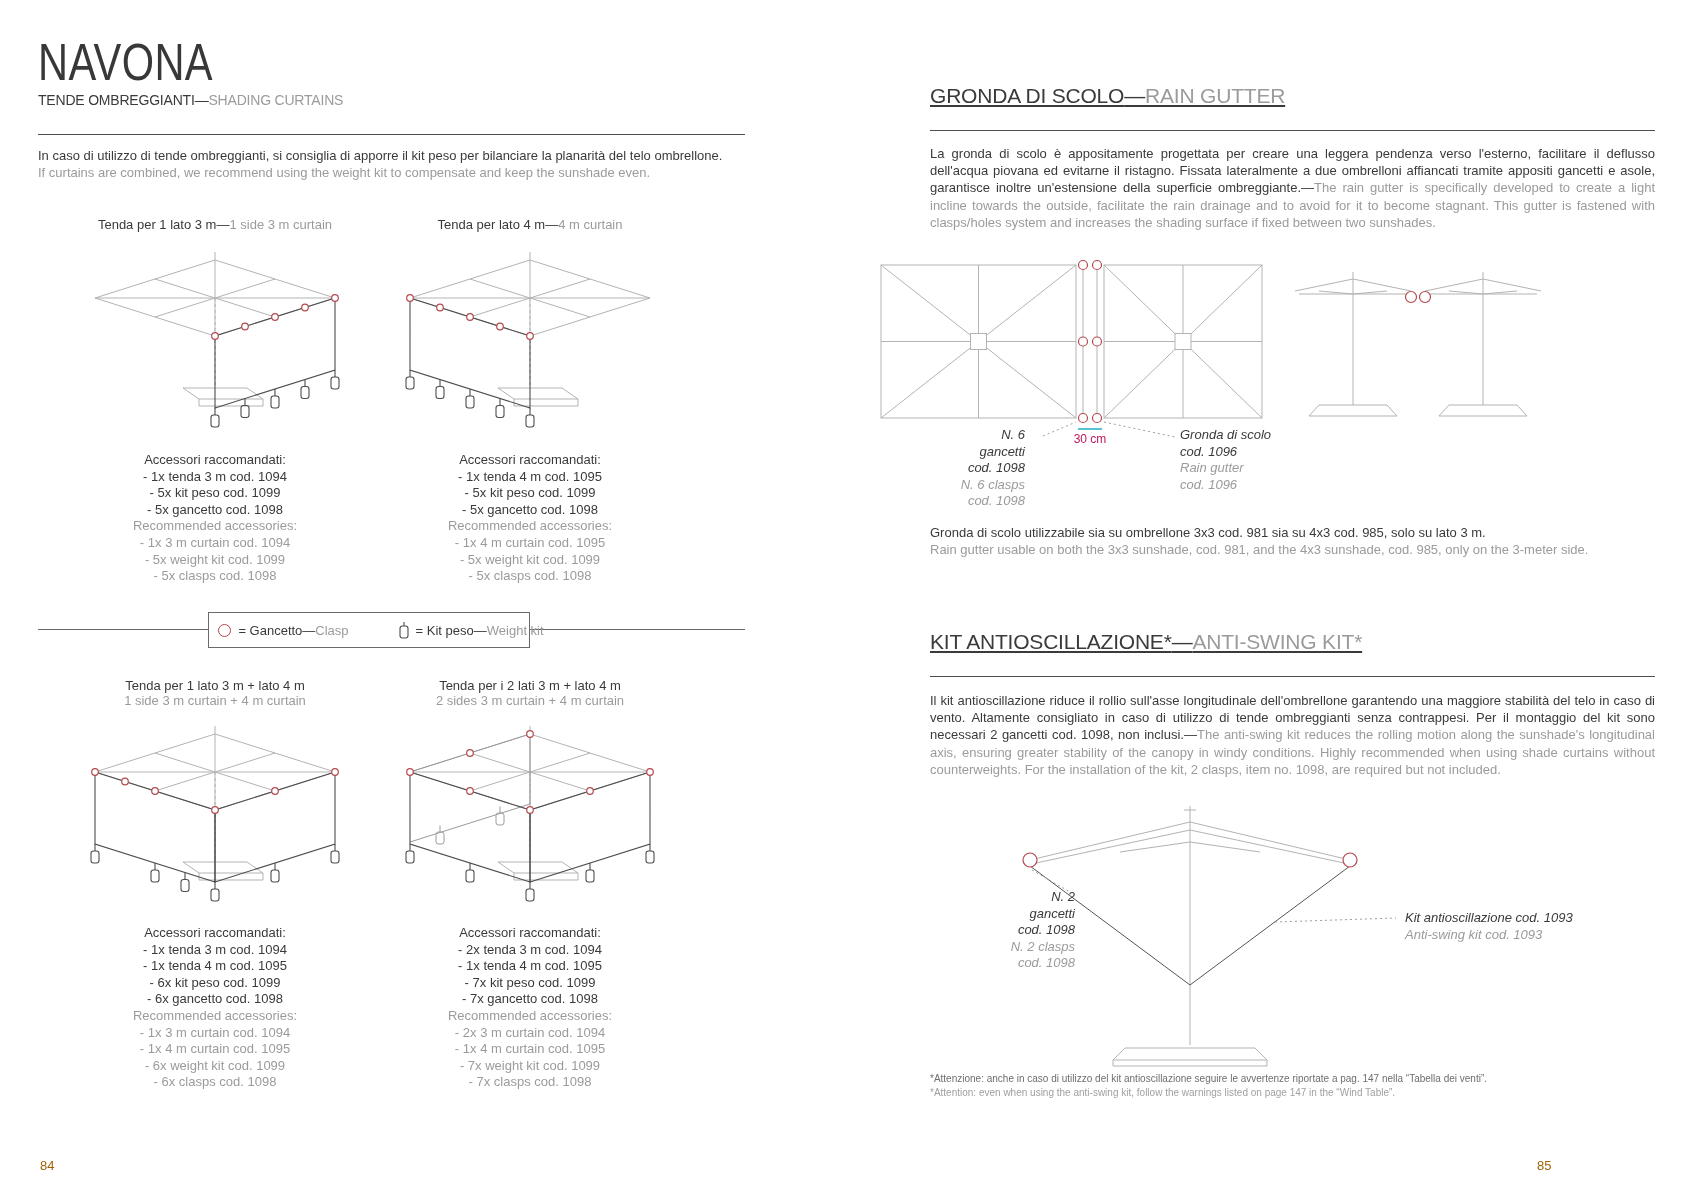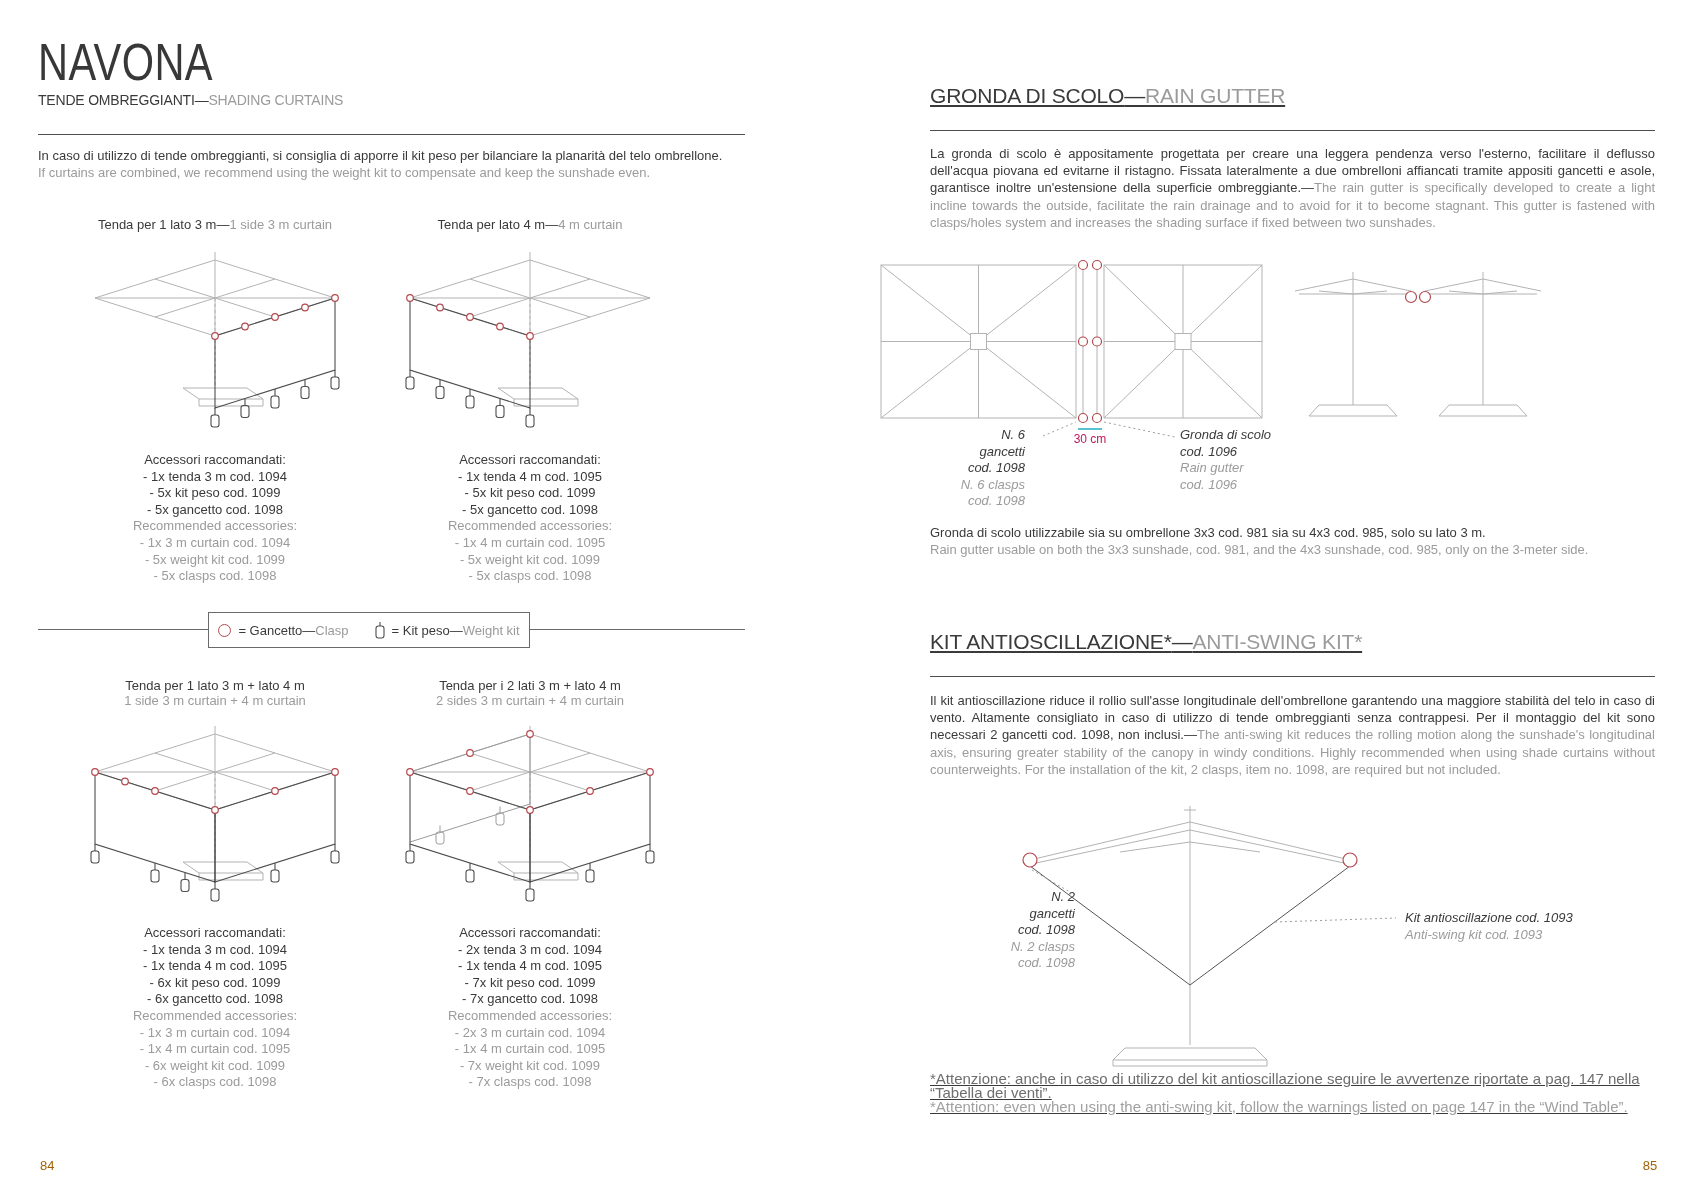--- a/index.html
+++ b/index.html
@@ -21,26 +21,26 @@
   }
   .subtitle{font-size:14px;font-weight:500;letter-spacing:-0.2px;white-space:nowrap;}
   .sec-heading{font-size:21px;font-weight:500;letter-spacing:-0.2px;white-space:nowrap;text-decoration:underline;}
   .caption{font-size:13px;white-space:nowrap;}
   .acc-list{font-size:13px;line-height:16.6px;}
   .acc-list div{white-space:nowrap;}
   .legend-box{
     position:absolute;border:1px solid #6a6a6a;background:#fff;z-index:2;
     display:flex;align-items:center;justify-content:center;gap:26px;font-size:13px;
   }
-  .legend-item{display:flex;align-items:center;gap:7px;white-space:nowrap;}
+  .legend-item{display:flex;align-items:center;gap:7px;white-space:nowrap;margin-left:24px;}
   .ring-glyph{display:inline-block;width:11px;height:11px;border:1.4px solid #b4494e;border-radius:50%;background:#fff;}
   .label-block{font-size:13px;line-height:16.5px;font-style:italic;}
   .label-block div{white-space:nowrap;}
   .measure{font-size:12px;color:#be185d;font-weight:400;text-align:center;}
-  .footnote{font-size:15px;line-height:14px;text-decoration:underline;}
+  .footnote{font-size:10px;line-height:14px;}
   .footnote .fn-it{color:#6e6e6e;}
   .footnote .fn-en{color:#a0a0a0;}
   .pagenum{font-size:13px;color:#a16207;}
   .just{text-align:justify;}
   svg{display:block;}
   .u-light{stroke:#b3b3b3;fill:none;stroke-width:1;}
   .u-mid{stroke:#9a9a9a;fill:none;stroke-width:1;}
   .u-dark{stroke:#4d4d4d;fill:none;stroke-width:1.1;}
   .u-ring{stroke:#b4494e;fill:#ffffff;stroke-width:1.2;}
   .u-dot{stroke:#9e9e9e;fill:none;stroke-width:1;stroke-dasharray:2,3;}
@@ -379,14 +379,14 @@
   <div class="abs label-block" style="left:530px;top:910px;width:230px;">
     <div class="it">Kit antioscillazione cod. 1093</div>
     <div class="en">Anti-swing kit cod. 1093</div>
   </div>
 
   <div class="abs footnote" style="left:55px;top:1072px;width:740px;">
     <div class="fn-it">*Attenzione: anche in caso di utilizzo del kit antioscillazione seguire le avvertenze riportate a pag. 147 nella “Tabella dei venti”.</div>
     <div class="fn-en">*Attention: even when using the anti-swing kit, follow the warnings listed on page 147 in the “Wind Table”.</div>
   </div>
 
-  <div class="abs pagenum" style="left:730px;top:1158px;width:90px;text-align:center;">85</div>
+  <div class="abs pagenum" style="left:662px;top:1158px;width:90px;text-align:left;">85</div>
 </div>
 
 </body></html>

